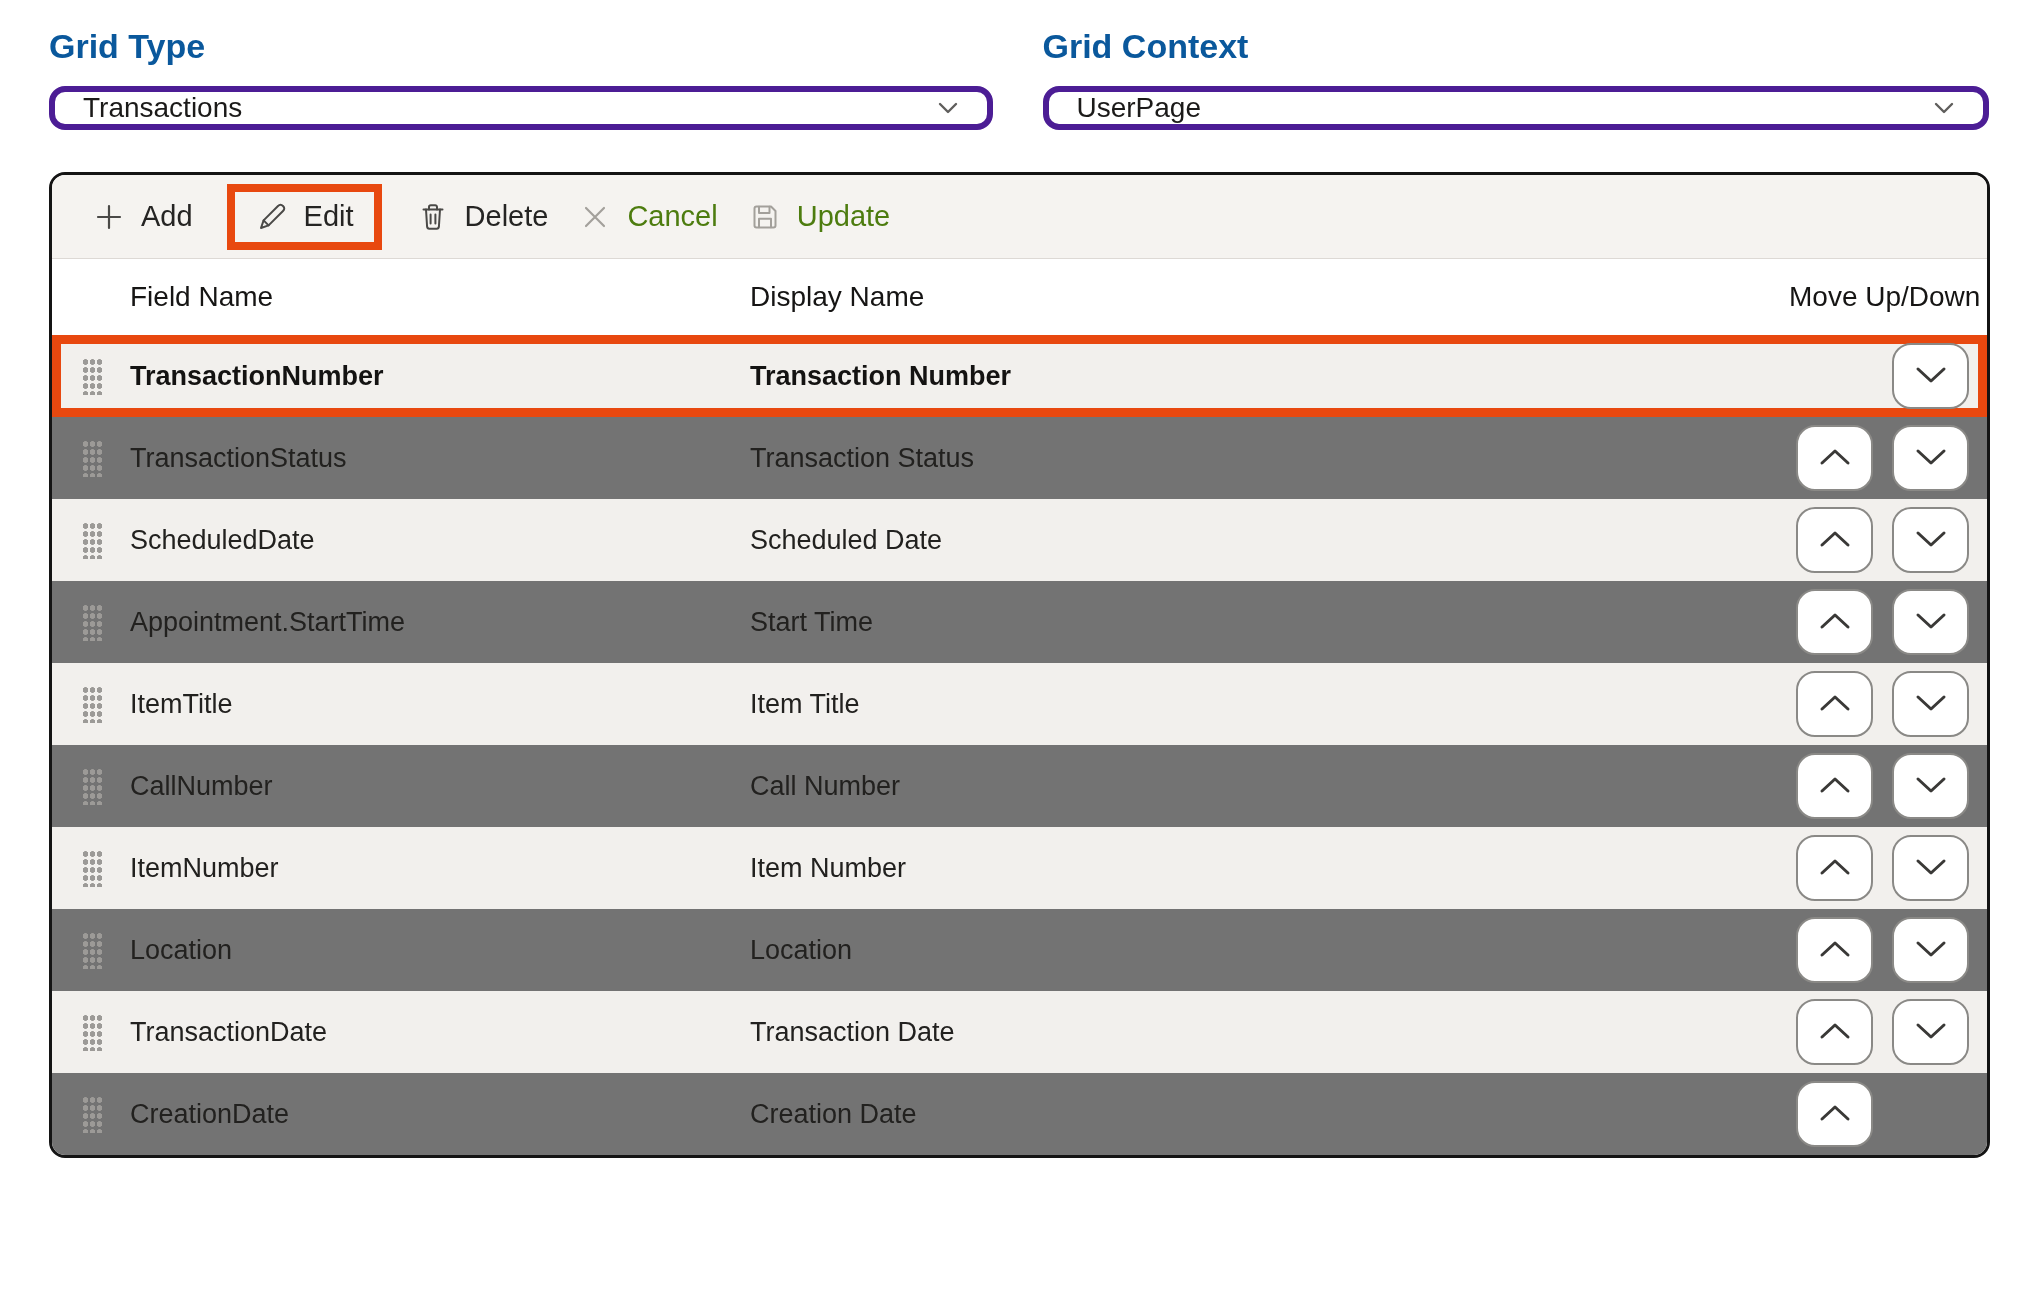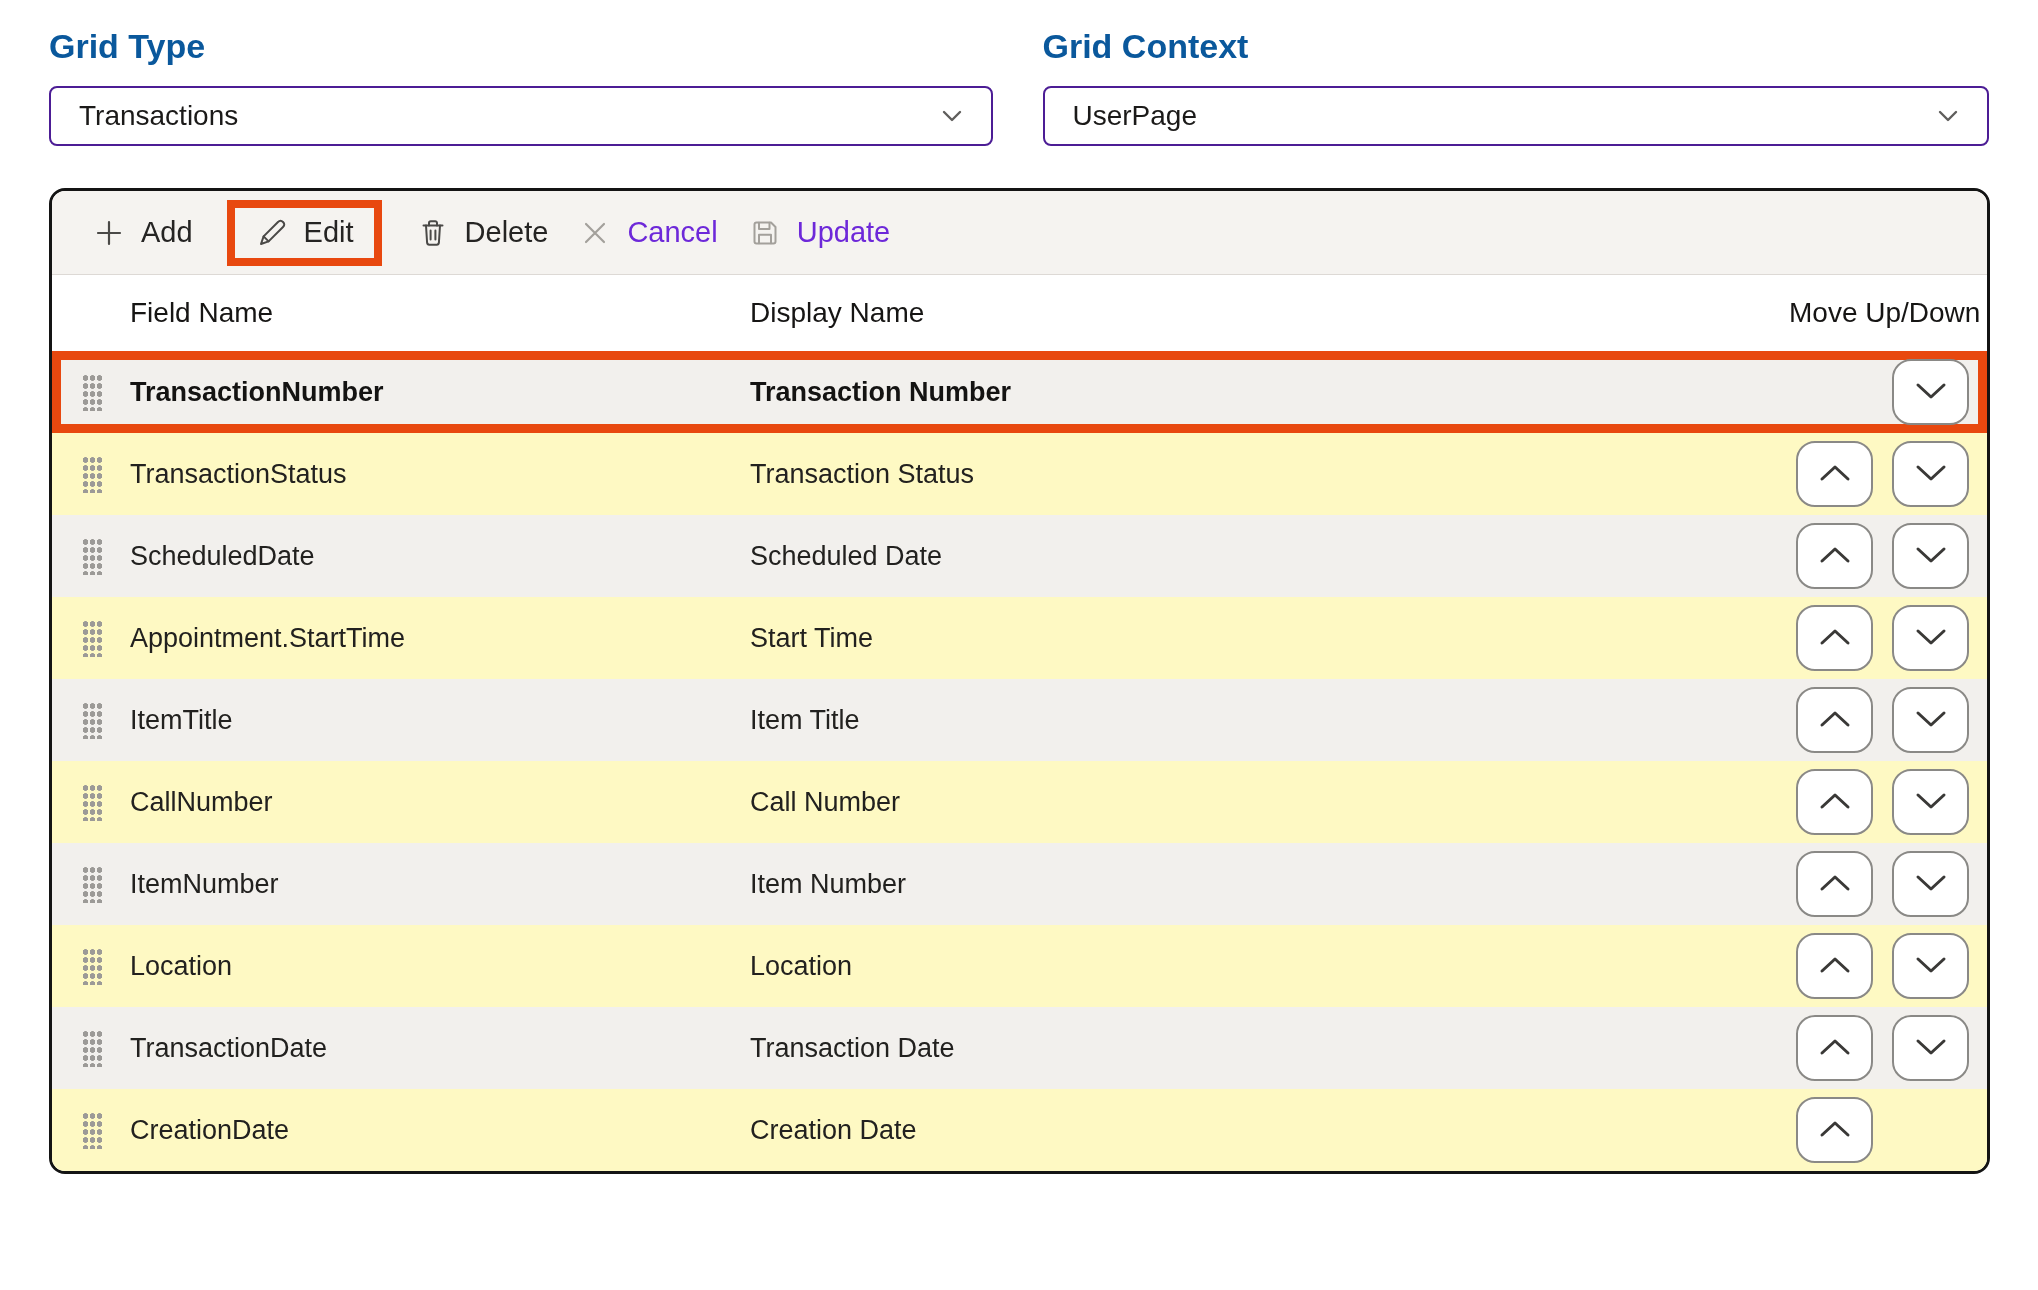--- a/index.html
+++ b/index.html
@@ -8,22 +8,22 @@
     font-family:"Liberation Sans","DejaVu Sans",sans-serif;
     color:#1f1e1c;
   }
   
   .top-controls{display:flex;gap:50px;padding:24px 49px 0 49px;}
   .control{display:flex;flex-direction:column;}
   .control.left{width:944px;}
   .control.right{width:947px;}
   .control-label{font-size:34px;font-weight:bold;color:#0a589c;line-height:44px;margin-bottom:18px;}
   .select-box{
-    position:relative;height:60px;box-sizing:border-box;
-    border:2px solid #4c1d95;border-radius:8px;background:#fff;
+    position:relative;height:44px;box-sizing:border-box;
+    border:6px solid #4c1d95;border-radius:16px;background:#fff;
     display:flex;align-items:center;padding:0 70px 0 28px;
     font-size:28px;color:#1b1a19;cursor:pointer;
   }
   .select-chevron{position:absolute;right:24px;top:50%;transform:translateY(-50%);display:flex;color:#5f5e5c;}
   
   .panel{
     margin:42px 0 0 49px;width:1941px;box-sizing:border-box;
     border:3px solid #141414;border-radius:16px;overflow:hidden;background:#fff;
   }
   .panel-header{
@@ -34,32 +34,32 @@
   
   .toolbar{
     height:83px;background:#f5f3f0;border-bottom:1px solid #ddd9d5;
     display:flex;align-items:center;padding-left:40px;gap:30px;
   }
   .tb-btn{
     display:flex;align-items:center;gap:15px;background:none;border:none;
     font-family:inherit;font-size:29px;color:#252423;cursor:pointer;padding:0;
   }
   .tb-btn .tb-icon{display:flex;color:#4a4947;}
-  .tb-btn.disabled{color:#6d28d9;cursor:default;}
+  .tb-btn.disabled{color:#4d7c0f;cursor:default;}
   .tb-btn.disabled .tb-icon{color:#a3a09b;}
   .highlight-box{
     border:8px solid #e8480f;padding:8px 20px;display:flex;align-items:center;
     margin:16px 4px;background:transparent;
   }
   
   .tgrid{display:grid;grid-template-columns:48px 620px 1fr 180px;align-items:center;
          padding:0 18px 0 30px;box-sizing:border-box;}
   .table-header{height:76px;background:#ffffff;font-weight:normal;font-size:28px;color:#161514;}
   .th-move{text-align:right;white-space:nowrap;padding-right:2px;}
-  .trow{height:82px;background:#fef9c3;font-size:27px;color:#22211f;}
+  .trow{height:82px;background:#737373;font-size:27px;color:#22211f;}
   .trow.alt{background:#f2f0ed;}
   .trow.selected{box-shadow:inset 0 0 0 9px #e8480f;font-weight:bold;color:#141312;}
   .drag-handle{
     width:21px;height:37px;cursor:grab;
     background-image:radial-gradient(circle 3px, #9c9a97 2.6px, transparent 3px);
     background-size:7px 8px;background-position:0 0;
   }
   .cell{overflow:hidden;white-space:nowrap;}
   .cell-move{display:flex;justify-content:flex-end;gap:19px;}
   .slot{width:77px;height:66px;}

